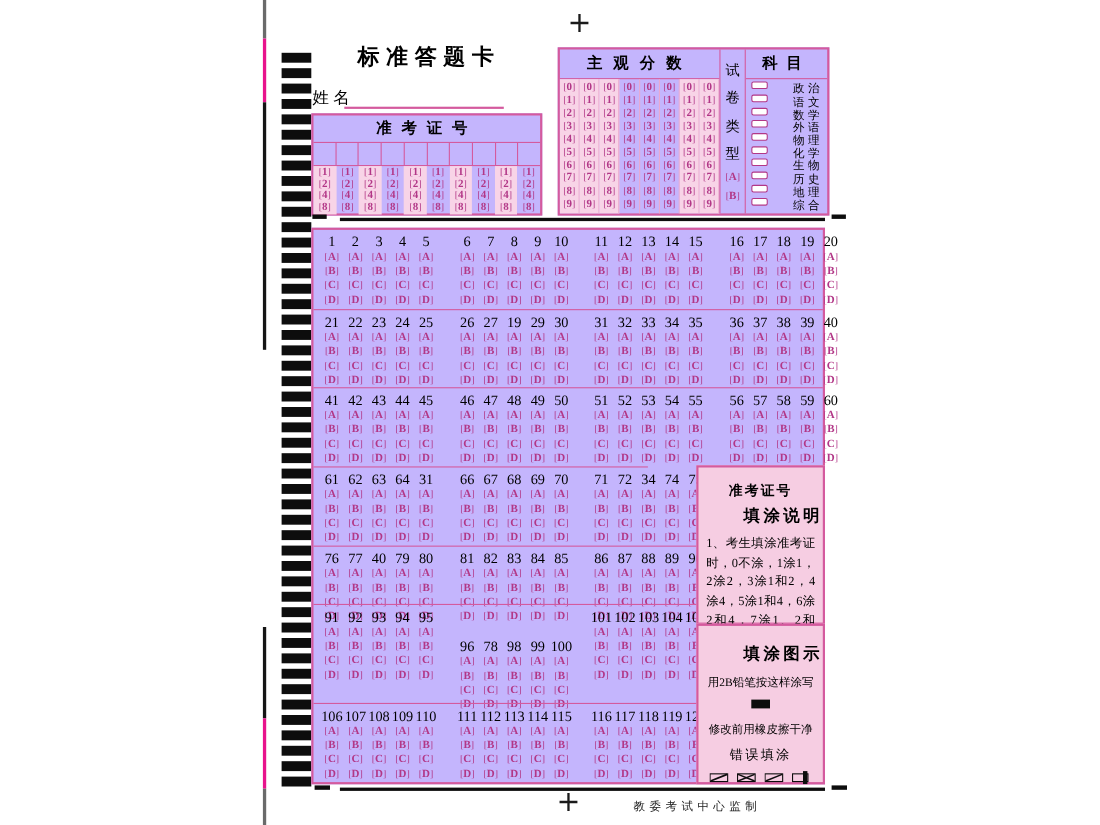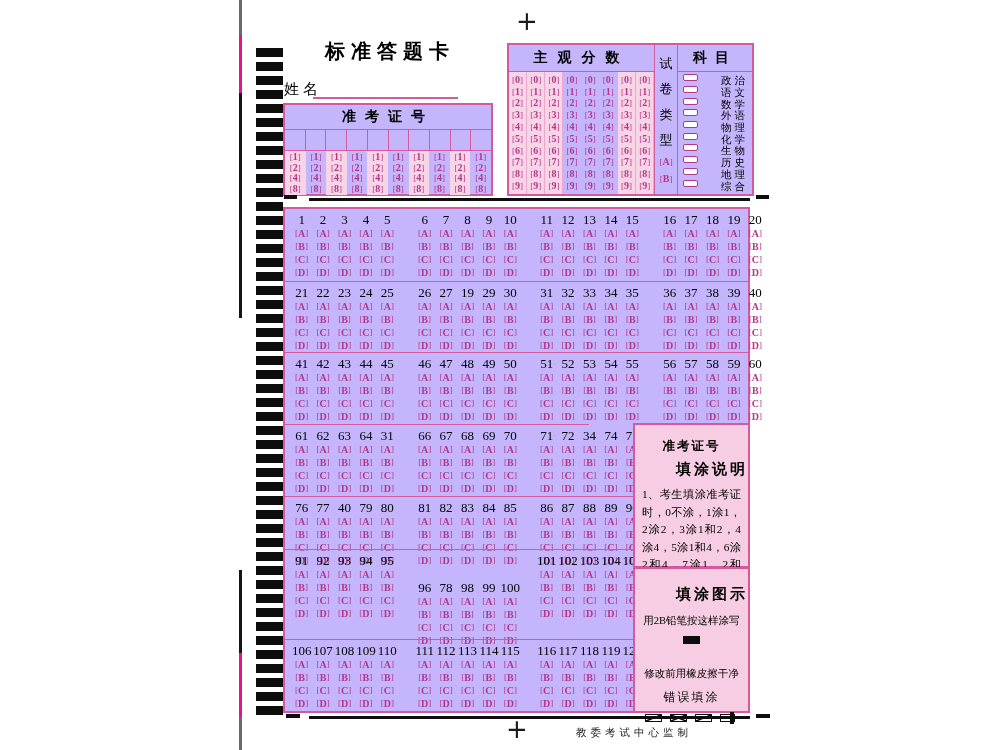--- a/index.html
+++ b/index.html
@@ -1304,21 +1304,21 @@
   <div class="instr" id="instr1">
     <div class="it-small">准考证号</div>
     <div class="it-big">填涂说明</div>
     <div class="it-body">1、考生填涂准考证时，0不涂，1涂1，2涂2，3涂1和2，4涂4，5涂1和4，6涂2和4，7涂1、2和4，8涂8，9涂1和8。</div>
   </div>
 
   <div class="instr" id="instr2">
     <div class="it-big" style="margin-top:16px;">填涂图示</div>
     <div class="it-line">用2B铅笔按这样涂写</div>
     <div class="fill-sample"></div>
-    <div class="it-line" style="margin-top:23px;">修改前用橡皮擦干净</div>
+    <div class="it-line" style="margin-top:12px;">修改前用橡皮擦干净</div>
     <div class="it-line" style="margin-top:8px;font-size:12px;letter-spacing:2px;">错误填涂</div>
     <div class="wrong-row">
       <svg width="18" height="10" viewBox="0 0 18 10">
         <rect x="0.5" y="1.5" width="16" height="7" fill="none" stroke="#0d0d0d" stroke-width="1"></rect>
         <line x1="1" y1="8" x2="16" y2="2" stroke="#0d0d0d" stroke-width="1.6"></line>
       </svg>
       <svg width="18" height="10" viewBox="0 0 18 10">
         <rect x="0.5" y="1.5" width="16" height="7" fill="none" stroke="#0d0d0d" stroke-width="1"></rect>
         <line x1="1" y1="2" x2="16" y2="8" stroke="#0d0d0d" stroke-width="1.4"></line>
         <line x1="1" y1="8" x2="16" y2="2" stroke="#0d0d0d" stroke-width="1.4"></line>

